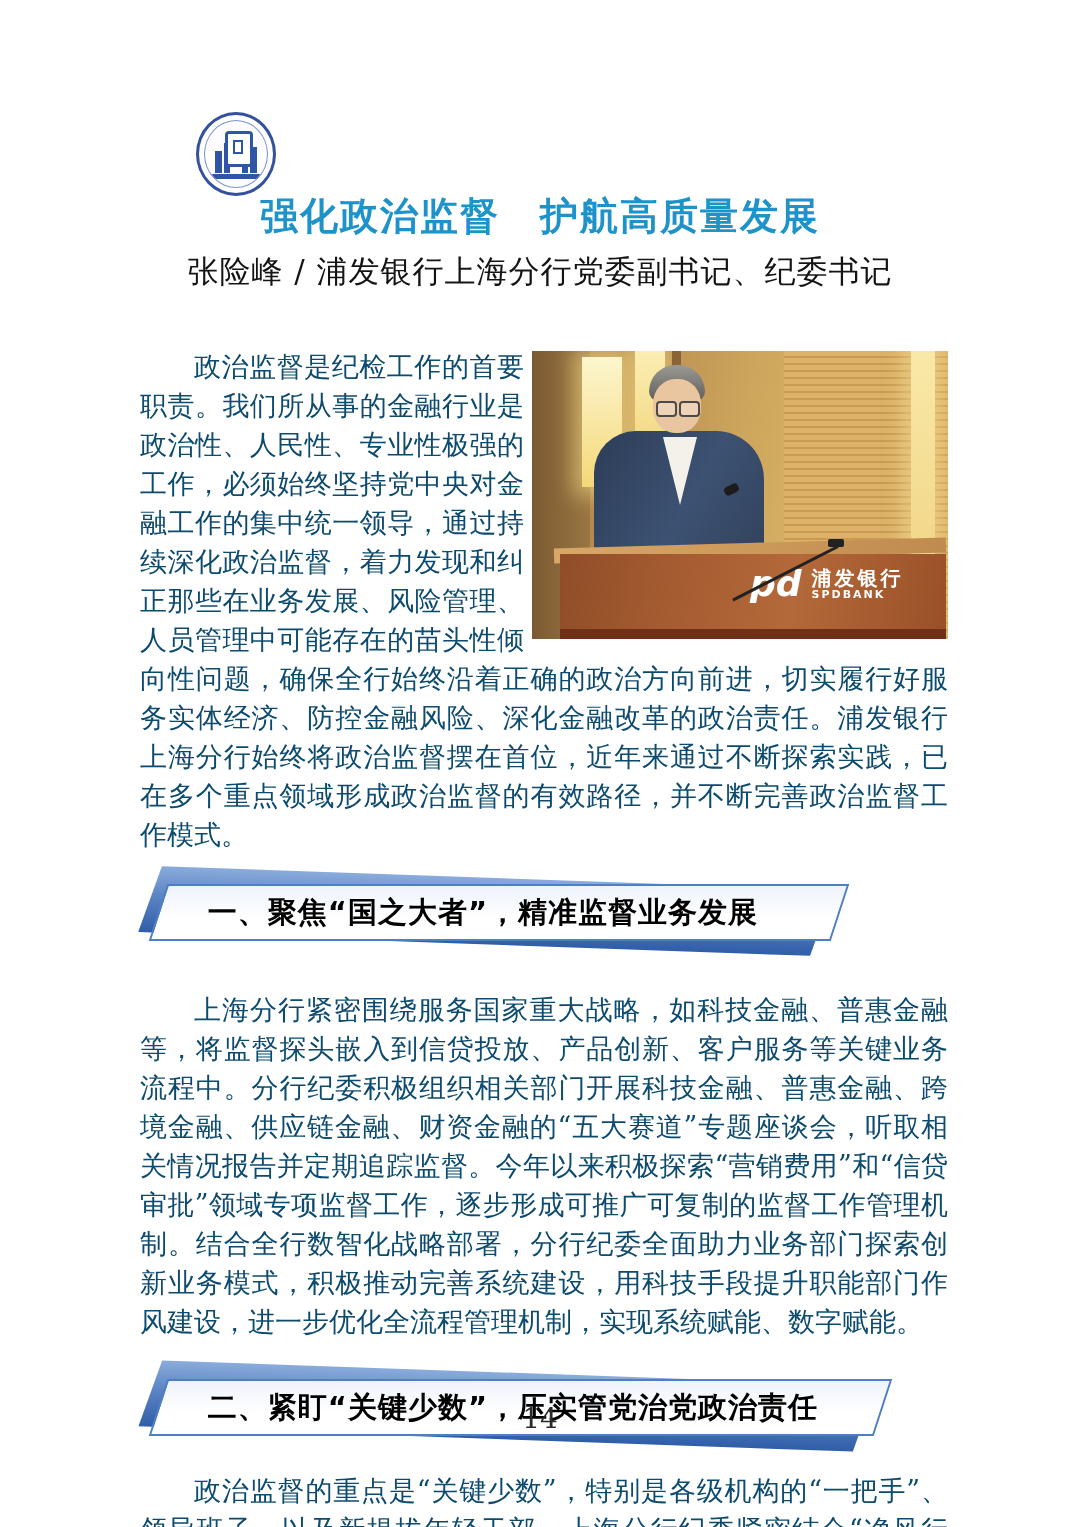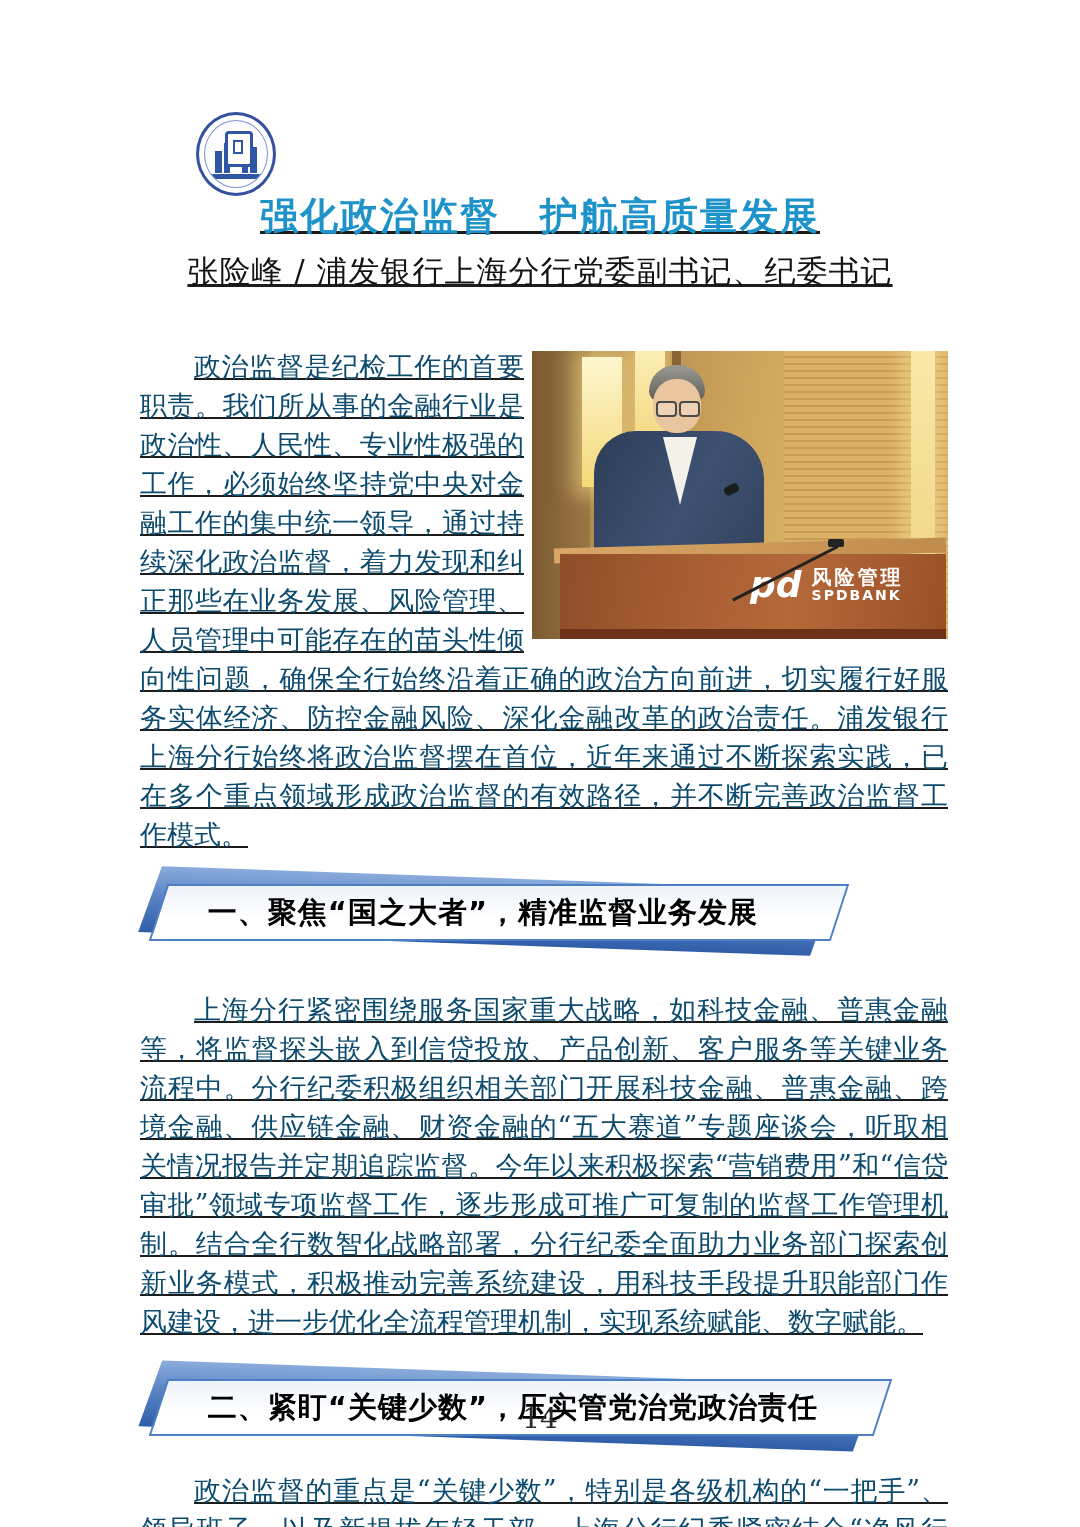--- a/index.html
+++ b/index.html
@@ -1,17 +1,17 @@
 <!DOCTYPE html>
 <html><head>
 <meta charset="utf-8">
 <style>
   html,body{margin:0;padding:0;background:#ffffff;}
   .page{position:relative;width:1080px;height:1527px;background:#ffffff;overflow:hidden;
-        font-family:"DejaVu Serif","Liberation Serif",serif;color:#1c1c1c;text-decoration:underline;}
+        font-family:"DejaVu Serif","Liberation Serif",serif;color:#1c1c1c;}
 
   
   .logo{position:absolute;left:196px;top:112px;width:80px;height:84px;}
   .logo-ring{position:absolute;inset:0;border:3px solid #33519f;border-radius:50%;background:#fff;}
   .logo-inner{position:absolute;left:8px;top:8px;right:8px;bottom:8px;border:1px solid #7d93cc;border-radius:50%;overflow:hidden;background:#fdfdff;}
   .logo-bldg{position:absolute;bottom:14px;background:#2f55a5;}
   .b1{left:10px;width:7px;height:22px;}
   .b2{left:19px;width:6px;height:30px;}
   .b3{right:10px;width:7px;height:26px;}
   .b4{right:19px;width:6px;height:33px;}
@@ -56,21 +56,21 @@
               background:linear-gradient(100deg,#d9a768,#c08b4e);}
   .podium-front{position:absolute;left:6px;right:0;top:11px;bottom:0;
                 background:linear-gradient(100deg,#8f4d28 0%,#a65c31 30%,#b4693a 60%,#9a5027 100%);}
   .podium-base{position:absolute;left:6px;right:0;bottom:0;height:10px;background:#6f3018;}
   .podium-logo{position:absolute;left:50%;top:24%;display:flex;align-items:center;gap:10px;color:#fff;}
   .podium-mark{font-family:"DejaVu Sans","Liberation Sans",sans-serif;font-style:italic;font-weight:bold;
                font-size:36px;line-height:36px;}
   .podium-text{display:flex;flex-direction:column;line-height:1.1;
                font-family:"DejaVu Sans","Liberation Sans",sans-serif;}
   .podium-cn{font-size:20px;font-weight:bold;letter-spacing:3px;}
-  .podium-en{font-size:14px;font-weight:bold;letter-spacing:2px;}
+  .podium-en{font-size:11px;font-weight:bold;letter-spacing:2px;}
   .mic-arm{position:absolute;left:188px;top:194px;width:118px;height:3px;background:#222;
            transform-origin:100% 50%;transform:rotate(-27deg);}
   .mic-head{position:absolute;left:192px;top:134px;width:15px;height:9px;border-radius:4px;background:#1c1c1c;
             transform:rotate(-27deg);}
   .mic-base{position:absolute;left:296px;top:188px;width:16px;height:8px;border-radius:2px;background:#222;}
 
   
   .banner{position:relative;height:84px;}
   .banner-1{width:712px;margin-top:16px;}
   .banner-2{width:755px;margin-top:24px;}
@@ -128,21 +128,21 @@
         <div class="person-face"></div>
         <div class="glass glass-l"></div>
         <div class="glass glass-r"></div>
         <div class="podium">
           <div class="podium-top"></div>
           <div class="podium-front"></div>
           <div class="podium-base"></div>
           <div class="podium-logo">
             <span class="podium-mark">pd</span>
             <span class="podium-text">
-              <span class="podium-cn">风险管理</span>
+              <span class="podium-cn">浦发银行</span>
               <span class="podium-en">SPDBANK</span>
             </span>
           </div>
         </div>
         <div class="mic-arm"></div>
         <div class="mic-head"></div>
         <div class="mic-base"></div>
       </div>
       <p class="body-p">政治监督是纪检工作的首要职责。我们所从事的金融行业是政治性、人民性、专业性极强的工作，必须始终坚持党中央对金融工作的集中统一领导，通过持续深化政治监督，着力发现和纠正那些在业务发展、风险管理、人员管理中可能存在的苗头性倾向性问题，确保全行始终沿着正确的政治方向前进，切实履行好服务实体经济、防控金融风险、深化金融改革的政治责任。浦发银行上海分行始终将政治监督摆在首位，近年来通过不断探索实践，已在多个重点领域形成政治监督的有效路径，并不断完善政治监督工作模式。</p>
       <div class="clear"></div>

